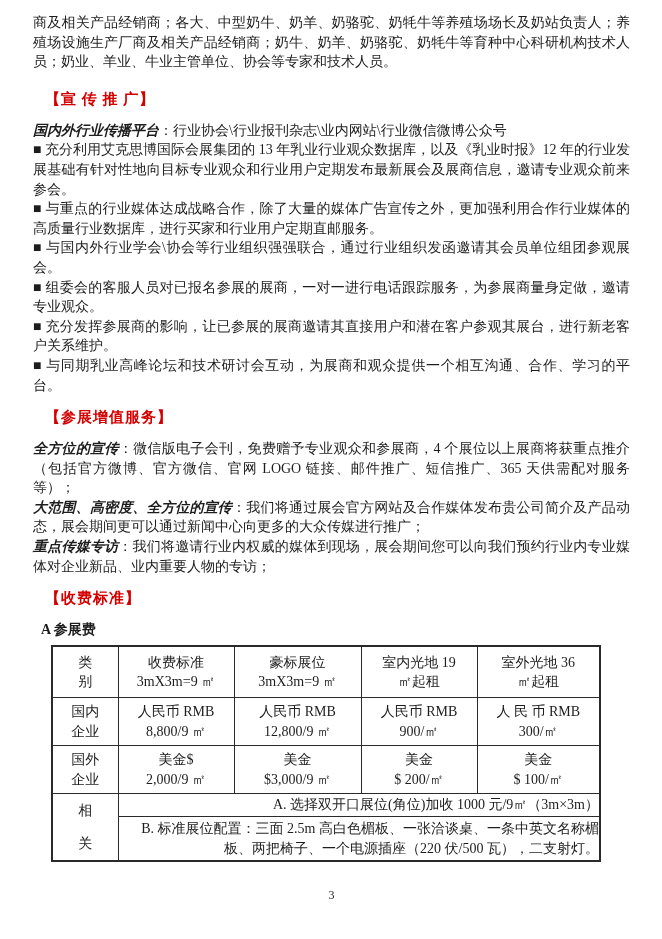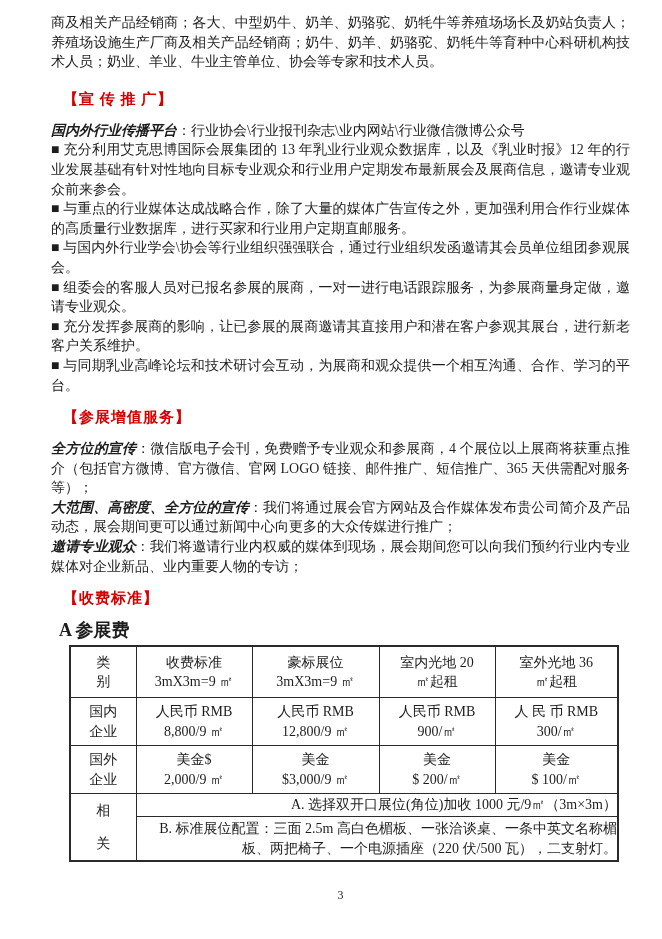--- a/index.html
+++ b/index.html
@@ -3,41 +3,41 @@
 <meta charset="utf-8">
 <style>
   html,body{margin:0;padding:0;}
   body{
     width:662px;height:939px;
     background:#ffffff;
     color:#1d1d1d;
     font-family:"Liberation Serif","DejaVu Serif",serif;
     overflow:hidden;
   }
-  .doc{padding:13px 32px 0 51px;}
+  .doc{padding:13px 32px 0 33px;}
   .para{
     margin:0;
     font-size:14px;
     line-height:19.6px;
     text-align:justify;
     word-break:break-all;
   }
   .lead{font-weight:700;font-style:italic;}
   .heading{
     margin:12px;
     font-size:15px;
     line-height:20px;
     font-weight:700;
     color:#d40000;
     letter-spacing:1px;
   }
   .heading.gap-top{margin-top:17px;}
   .fee-sub{
     margin:0 0 0 8px;
-    font-size:18px;
+    font-size:14px;
     line-height:20px;
     font-weight:700;
   }
   table.fee-table{
     border-collapse:collapse;
     table-layout:fixed;
     width:548px;
     margin:5px 0 0 18px;
     font-size:14px;
     border:2px solid #2a2a2a;
@@ -80,21 +80,21 @@
   <p class="para">■ 与重点的行业媒体达成战略合作，除了大量的媒体广告宣传之外，更加强利用合作行业媒体的高质量行业数据库，进行买家和行业用户定期直邮服务。</p>
   <p class="para">■ 与国内外行业学会\协会等行业组织强强联合，通过行业组织发函邀请其会员单位组团参观展会。</p>
   <p class="para">■ 组委会的客服人员对已报名参展的展商，一对一进行电话跟踪服务，为参展商量身定做，邀请专业观众。</p>
   <p class="para">■ 充分发挥参展商的影响，让已参展的展商邀请其直接用户和潜在客户参观其展台，进行新老客户关系维护。</p>
   <p class="para">■ 与同期乳业高峰论坛和技术研讨会互动，为展商和观众提供一个相互沟通、合作、学习的平台。</p>
 
   <h3 class="heading">【参展增值服务】</h3>
 
   <p class="para"><span class="lead">全方位的宣传</span><span>：微信版电子会刊，免费赠予专业观众和参展商，4 个展位以上展商将获重点推介（包括官方微博、官方微信、官网 LOGO 链接、邮件推广、短信推广、365 天供需配对服务等）；</span></p>
   <p class="para"><span class="lead">大范围、高密度、全方位的宣传</span><span>：我们将通过展会官方网站及合作媒体发布贵公司简介及产品动态，展会期间更可以通过新闻中心向更多的大众传媒进行推广；</span></p>
-  <p class="para"><span class="lead">邀请专业观众</span><span>：我们将邀请行业内权威的媒体到现场，展会期间您可以向我们预约行业内专业媒体对企业新品、业内重要人物的专访；</span></p>
+  <p class="para"><span class="lead">重点传媒专访</span><span>：我们将邀请行业内权威的媒体到现场，展会期间您可以向我们预约行业内专业媒体对企业新品、业内重要人物的专访；</span></p>
 
   <h3 class="heading">【收费标准】</h3>
 
   <p class="fee-sub">A 参展费</p>
 
   <table class="fee-table">
     <colgroup>
       <col style="width:66px">
       <col style="width:116px">
       <col style="width:127px">
@@ -109,21 +109,21 @@
       </td>
       <td class="cell-c hdr">
         <div>收费标准</div>
         <div>3mX3m=9 ㎡</div>
       </td>
       <td class="cell-c hdr">
         <div>豪标展位</div>
         <div>3mX3m=9 ㎡</div>
       </td>
       <td class="cell-c hdr">
-        <div>室内光地 20</div>
+        <div>室内光地 19</div>
         <div>㎡起租</div>
       </td>
       <td class="cell-c hdr">
         <div>室外光地 36</div>
         <div>㎡起租</div>
       </td>
     </tr>
     <tr>
       <td class="cell-c price">
         <div>国内</div>

